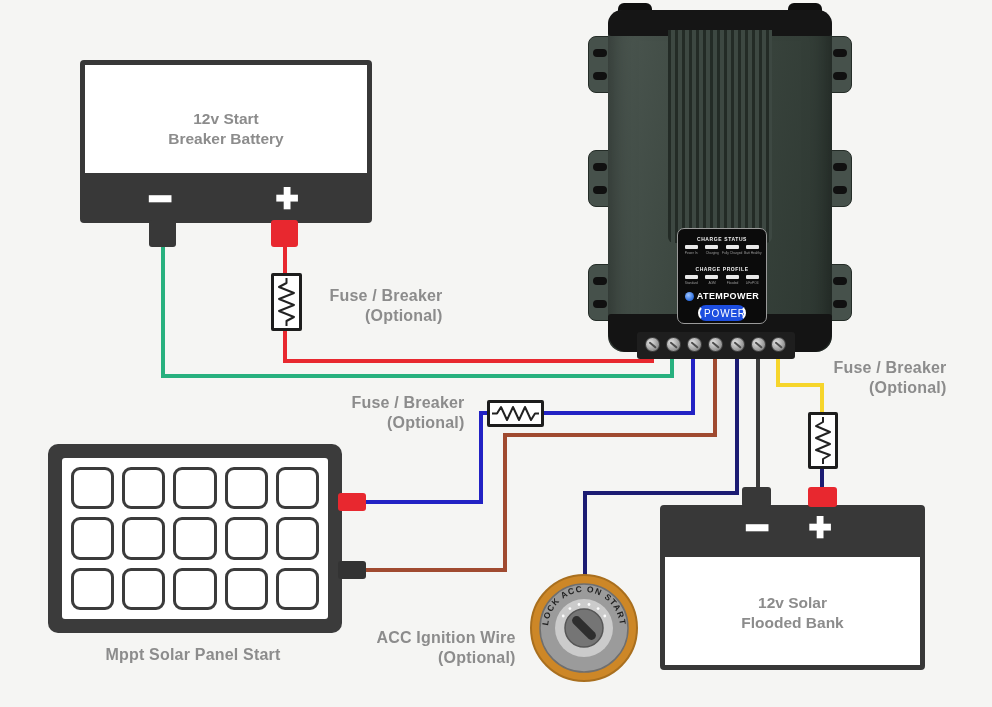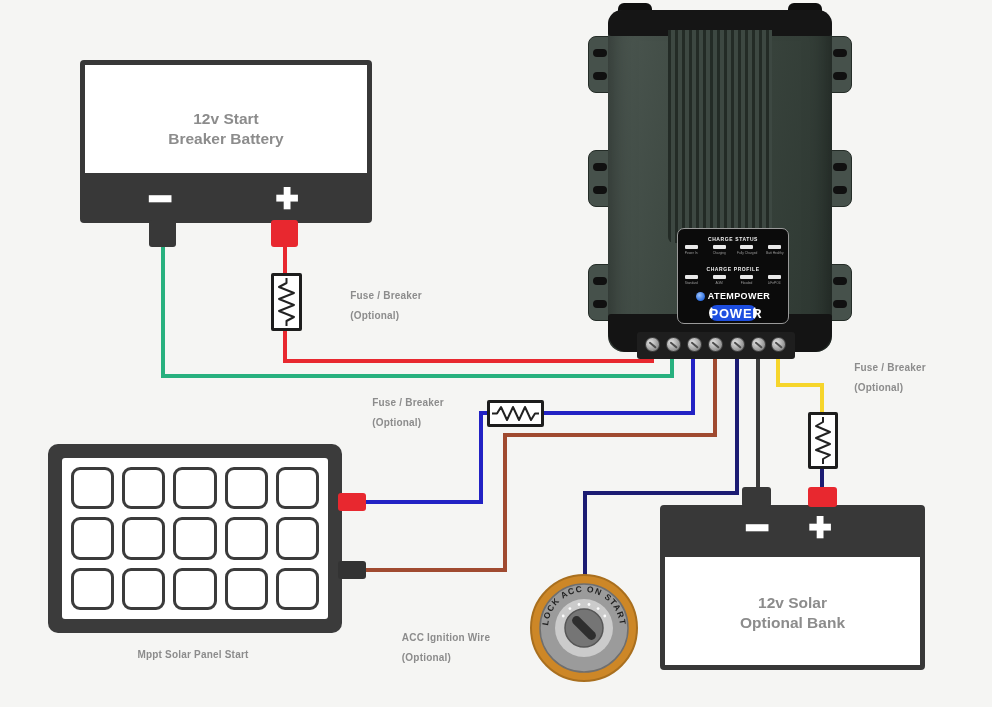--- a/index.html
+++ b/index.html
@@ -2,22 +2,22 @@
 <html><head>
 <meta charset="utf-8">
 <style>
   html,body{margin:0;padding:0;}
   body{font-family:"Liberation Sans",sans-serif;}
   #stage{position:relative;width:992px;height:707px;overflow:hidden;background:#f5f5f3;padding-left:12px;}
 
   
   .abs{position:absolute;}
   .wire{position:absolute;z-index:2;}
-  .label{position:absolute;z-index:5;color:#8c8c8c;font-size:10px;font-weight:600;
-         letter-spacing:.2px;line-height:20px;text-align:left;transform:translateX(-50%);
+  .label{position:absolute;z-index:5;color:#8c8c8c;font-size:16px;font-weight:600;
+         letter-spacing:.2px;line-height:20px;text-align:right;transform:translateX(-50%);
          white-space:nowrap;}
   .fusebox{position:absolute;z-index:3;background:#fff;border:3px solid #1d1d1d;border-radius:2px;}
   .fusebox svg{display:block;}
 
   
   .battery{position:absolute;z-index:3;background:#fff;border:5px solid #383838;border-radius:4px;}
   .bat-band{position:absolute;left:0;right:0;background:#383838;}
   .bat-text{position:absolute;width:100%;text-align:center;color:#8c8c8c;
             font-size:15.5px;font-weight:600;line-height:20px;}
   .term-sym{position:absolute;z-index:4;color:#fff;font-weight:900;
@@ -50,40 +50,40 @@
   .tab-slot{position:absolute;left:4px;width:14px;height:8px;background:#101010;border-radius:4px;}
   .term-block{position:absolute;left:637px;top:332px;width:158px;height:27px;z-index:3;
               background:#1e1e1e;border-radius:3px;}
   .screw{position:absolute;top:337px;width:15px;height:15px;border-radius:50%;z-index:4;
          background:radial-gradient(circle at 35% 35%,#e3e3e3,#8d8d8d 75%);border:1px solid #444;
          box-sizing:border-box;}
   .screw .slot{position:absolute;left:2px;top:5.5px;width:9px;height:2.4px;background:#4d4d4d;
                transform:rotate(40deg);border-radius:1px;}
 
   
-  .panel{position:absolute;left:677px;top:228px;width:112px;height:96px;z-index:4;
+  .panel{position:absolute;left:677px;top:228px;width:90px;height:96px;z-index:4;
          background:#0b0b0b;border:1.5px solid #9a9a9a;border-radius:7px;box-sizing:border-box;
          color:#fff;}
   .panel-title{position:absolute;width:100%;text-align:center;font-size:5px;font-weight:700;
                letter-spacing:.6px;color:#f0f0f0;}
   .led-row{position:absolute;left:4px;right:4px;display:flex;justify-content:space-between;}
   .led-cell{width:19px;display:flex;flex-direction:column;align-items:center;}
   .led-bar{width:13px;height:4px;background:#e9e9e9;border-radius:1px;}
   .led-label{font-size:3.6px;color:#9a9a9a;margin-top:1.5px;white-space:nowrap;
              transform:scale(.9);}
   .brand-row{position:absolute;left:0;width:100%;display:flex;align-items:center;
              justify-content:center;gap:3px;}
   .brand-dot{width:9px;height:9px;border-radius:50%;
              background:radial-gradient(circle at 38% 35%,#9cc4ff,#2b6de0 70%);}
   .brand-text{font-size:9px;font-weight:800;letter-spacing:.4px;color:#fff;}
   .power-pill{position:absolute;left:50%;transform:translateX(-50%);width:48px;height:16px;
               background:#1d4ee0;border:2px solid transparent;border-left-color:#fff;
               border-right-color:#fff;border-radius:9px;display:flex;align-items:center;
               justify-content:center;box-sizing:border-box;}
-  .power-text{font-size:13px;font-weight:700;letter-spacing:.8px;color:#fff;margin-left:6px;}
+  .power-text{font-size:10px;font-weight:400;letter-spacing:.8px;color:#fff;margin-left:6px;}
 </style>
 </head>
 <body>
 
 <div id="stage" style="background-color: rgb(245, 245, 243);">
 
   <div class="wire" style="left: 283px; top: 245px; width: 4px; height: 28px; background-color: rgb(232, 40, 47);"></div>
   <div class="wire" style="left: 283px; top: 331px; width: 4px; height: 32px; background-color: rgb(232, 40, 47);"></div>
   <div class="wire" style="left: 283px; top: 359px; width: 371px; height: 4px; background-color: rgb(232, 40, 47);"></div>
   <div class="wire" style="left: 650px; top: 352px; width: 4px; height: 11px; background-color: rgb(232, 40, 47);"></div>
@@ -139,21 +139,21 @@
   </div>
   <div class="term-sym" style="left:160px;top:200px;font-size:40px">−</div>
   <div class="term-sym" style="left:287px;top:200px;font-size:38px">+</div>
   <div class="stub" style="left:149px;top:220px;width:27px;height:27px;background:#383838"></div>
   <div class="stub" style="left: 271px; top: 220px; width: 27px; height: 27px; background-color: rgb(232, 40, 47);"></div>
 
   <div class="battery" style="left:660px;top:505px;width:255px;height:155px">
     <div class="bat-band" style="top:0;height:47px"></div>
     <div class="bat-text" style="top:83px">
       <div>12v Solar</div>
-      <div>Optional Bank</div>
+      <div>Flooded Bank</div>
     </div>
   </div>
   <div class="term-sym" style="left:757px;top:529px;font-size:40px">−</div>
   <div class="term-sym" style="left:820px;top:529px;font-size:38px">+</div>
   <div class="stub" style="left:742px;top:487px;width:29px;height:20px;background:#383838"></div>
   <div class="stub" style="left: 808px; top: 487px; width: 29px; height: 20px; background-color: rgb(232, 40, 47);"></div>
 
   <div class="solar-frame" style="left:48px;top:444px;width:294px;height:189px">
     <div class="solar-inner">
       <div class="solar-cell"></div>

